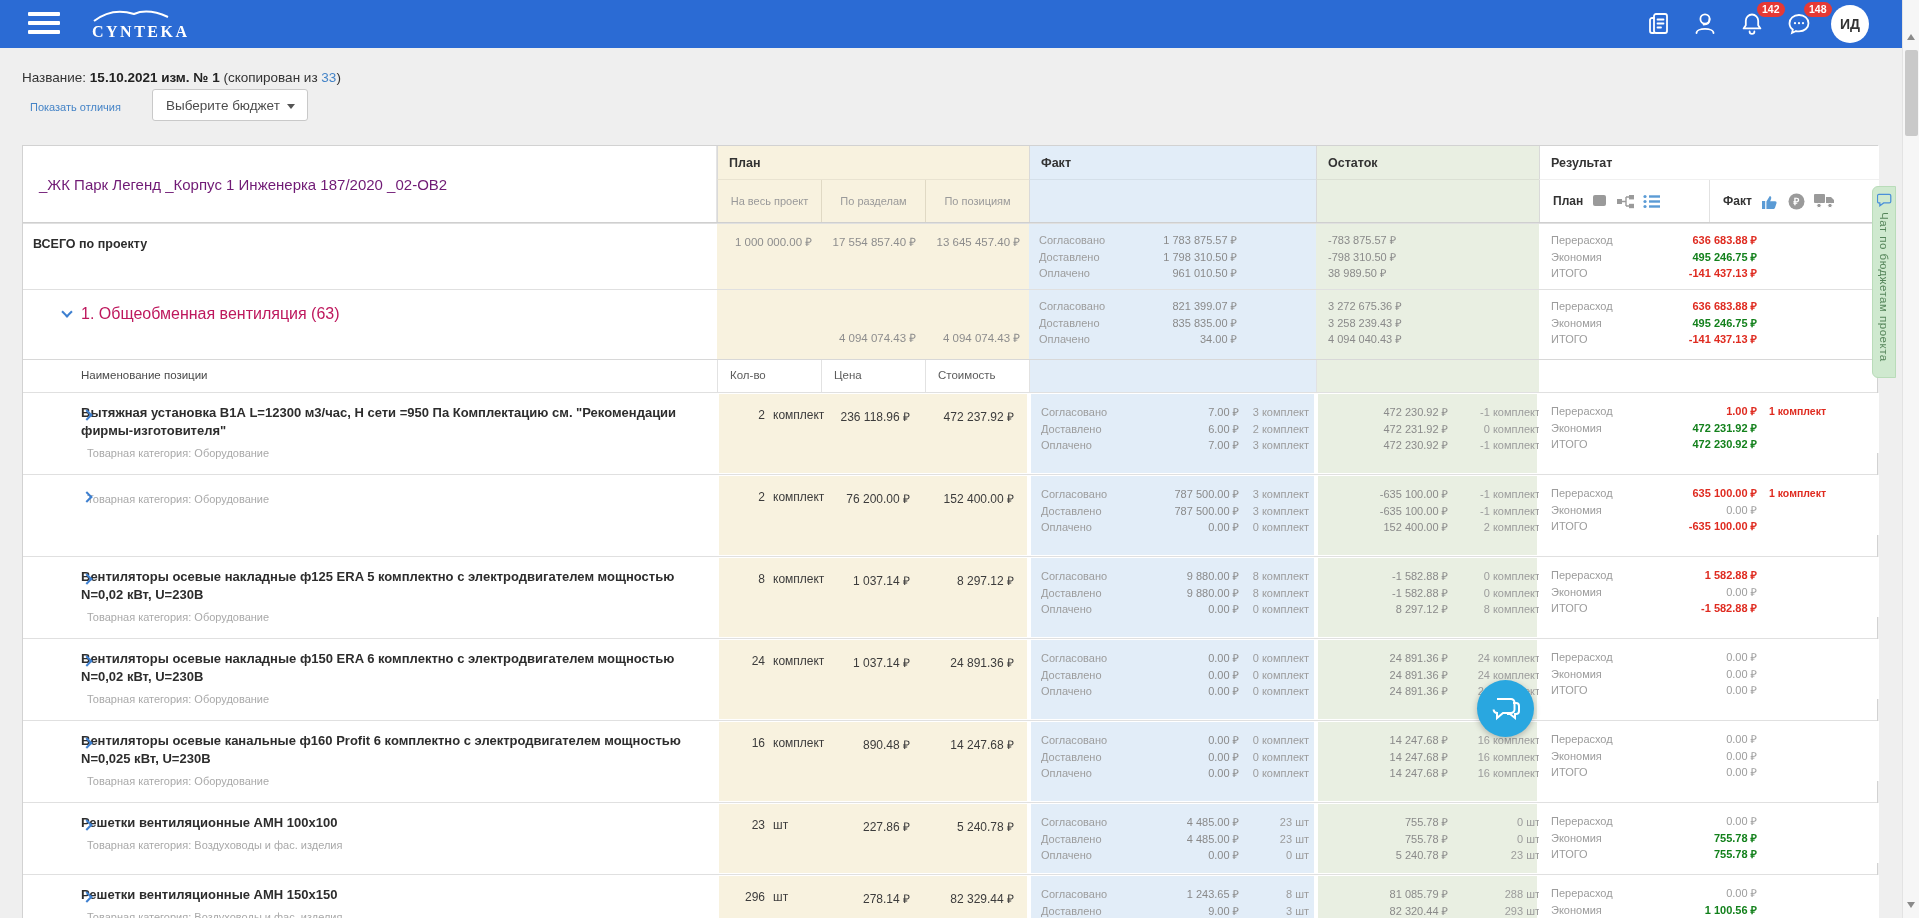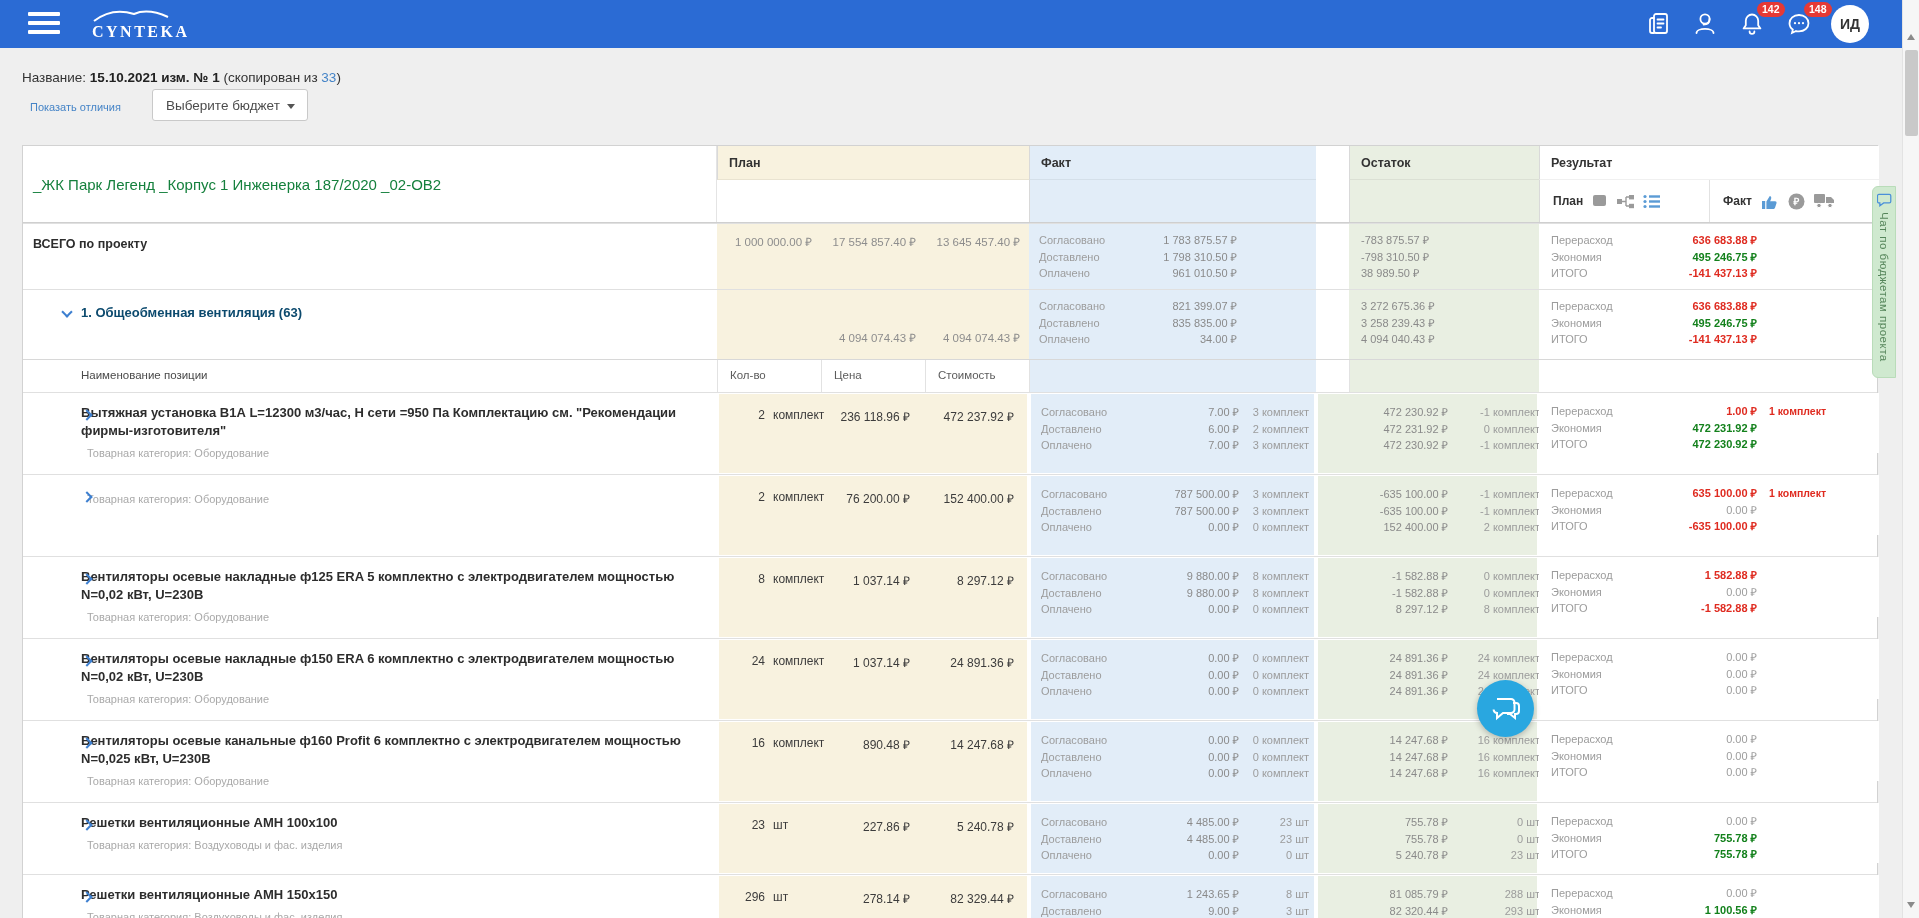--- a/index.html
+++ b/index.html
@@ -26,40 +26,40 @@
   .link { color:#4584c7; cursor:pointer; }
   .showdiff { position:absolute; left:30px; top:101px; font-size:11px; color:#4584c7; cursor:pointer; }
   .budget-dd { position:absolute; left:152px; top:89px; width:156px; height:32px; background:#fff; border:1px solid #c9c9c9;
                border-radius:3px; display:flex; align-items:center; padding-left:13px; font-size:13.5px; color:#4c4c4c; cursor:pointer; }
   .budget-dd .caret { position:absolute; right:12px; top:14px; width:0; height:0;
                       border-left:4px solid transparent; border-right:4px solid transparent; border-top:5px solid #555; }
 
   
   .btable { position:absolute; left:22px; top:145px; width:1856px; background:#fff; border:1px solid #d2d2d2; border-bottom:none; }
   .g { display:grid; grid-template-columns:694px 312px 287px 223px 340px; }
-  .bg-plan { background:#f8f2df; } .bg-fact { background:#e2edf8; } .bg-rest { background:#e9efe2;margin-left:33px; }
-  .h-name { grid-row:1/3; display:flex; align-items:center; padding-left:10px; font-size:15px; color:#15803d; border-right:1px solid #e4e4e4; }
+  .bg-plan { background:#f8f2df; } .bg-fact { background:#e2edf8; } .bg-rest { background:#e9efe2; }
+  .h-name { grid-row:1/3; display:flex; align-items:center; padding-left:16px; font-size:15px; color:#701a75; border-right:1px solid #e4e4e4; }
   .hcell { font-size:12.5px; font-weight:bold; color:#333; display:flex; align-items:center; padding-left:11px;
            border-bottom:1px solid rgba(0,0,0,0.06); border-left:1px solid #d9d9d9; }
   .thead { border-bottom:1px solid #cfcfcf; }
   .thead-grid { display:grid; grid-template-columns:694px 312px 287px 223px 340px; grid-template-rows:34px 42px; }
   .plansub { display:grid; grid-template-columns:104px 104px 104px; border-left:1px solid #d9d9d9; }
   .plansub div { font-size:11px; color:#9a9a9a; display:flex; align-items:center; justify-content:center; border-right:1px solid #e0d9c4; }
   .ressub { display:flex; border-left:1px solid #d9d9d9; }
   .ressub .half { flex:1; display:flex; align-items:center; gap:9px; padding-left:13px; font-size:12px; font-weight:bold; color:#333; }
   .ressub .half + .half { border-left:1px solid #e2e2e2; }
   .sub-empty { border-left:1px solid #d9d9d9; }
 
   
   .row { border-top:1px solid #e0e0e0; position:relative; }
   .row-total { min-height:66px; }
   .row-section { min-height:70px; }
   .c-name { position:relative; padding:11px 10px 0 58px; }
   .total-name { font-size:12.5px; font-weight:bold; color:#2d2d2d; padding:13px 0 0 10px; }
-  .section-name { font-size:13px; font-weight:bold; color:#0c4a6e; padding-top:15px; }
+  .section-name { font-size:16px; font-weight:normal; color:#be185d; padding-top:15px; }
   .chev { position:absolute; width:8px; height:8px; border-right:2px solid #3d7fd0; border-bottom:2px solid #3d7fd0; cursor:pointer; }
   .chev.right { transform:rotate(-45deg); left:60px; top:18px; }
   .chev.down  { transform:rotate(45deg);  left:40px; top:18px; }
   .item-name { font-size:13px; font-weight:bold; color:#2d2d2d; line-height:18px; }
   .item-cat { font-size:11px; color:#a9a9a9; margin-top:7px; padding-left:6px; }
 
   .plan3 { display:grid; grid-template-columns:104px 104px 104px; }
   .plan3 div { text-align:right; padding:10px 9px 0 0; font-size:11.5px; color:#8d8d8d; }
   .plan3.bottom div { padding-top:40px; color:#8d8d8d; }
 
@@ -177,20 +177,25 @@
   <div class="btable">
 
     <div class="thead">
       <div class="thead-grid">
         <div class="h-name">_ЖК Парк Легенд _Корпус 1 Инженерка 187/2020 _02-ОВ2</div>
         <div class="hcell bg-plan" style="grid-column:2">План</div>
         <div class="hcell bg-fact" style="grid-column:3">Факт</div>
         <div class="hcell bg-rest" style="grid-column:4">Остаток</div>
         <div class="hcell" style="grid-column:5;background:#fff">Результат</div>
 
+        <div class="plansub bg-plan" style="grid-column:2;grid-row:2">
+          <div>На весь проект</div>
+          <div>По разделам</div>
+          <div>По позициям</div>
+        </div>
         <div class="bg-fact sub-empty" style="grid-column:3;grid-row:2"></div>
         <div class="bg-rest sub-empty" style="grid-column:4;grid-row:2"></div>
         <div class="ressub" style="grid-column:5;grid-row:2;background:#fff">
           <div class="half">
             <span>План</span>
             <svg width="16" height="14" viewBox="0 0 16 14">
                 <rect x="1" y="1" width="13" height="11" rx="2" fill="#9a9a9a"></rect>
               </svg>
             <svg width="17" height="15" viewBox="0 0 17 15">
               <rect x="0" y="5" width="5" height="5" fill="#9a9a9a"></rect>

